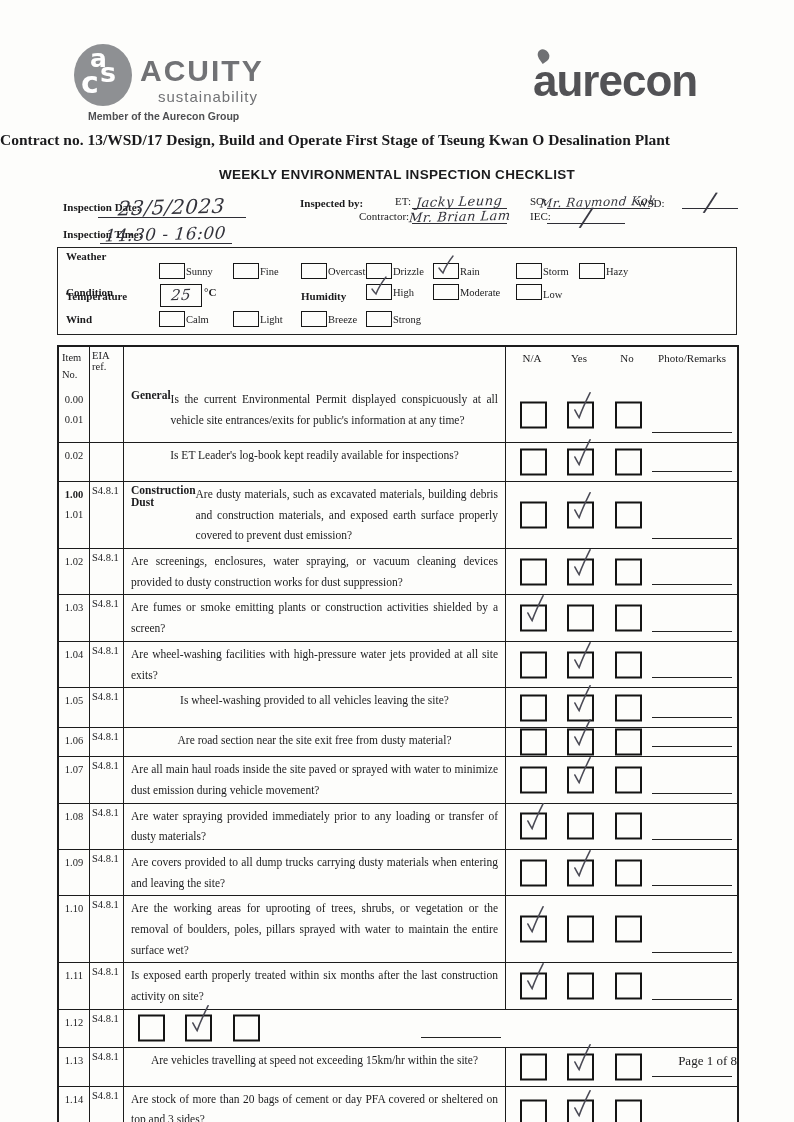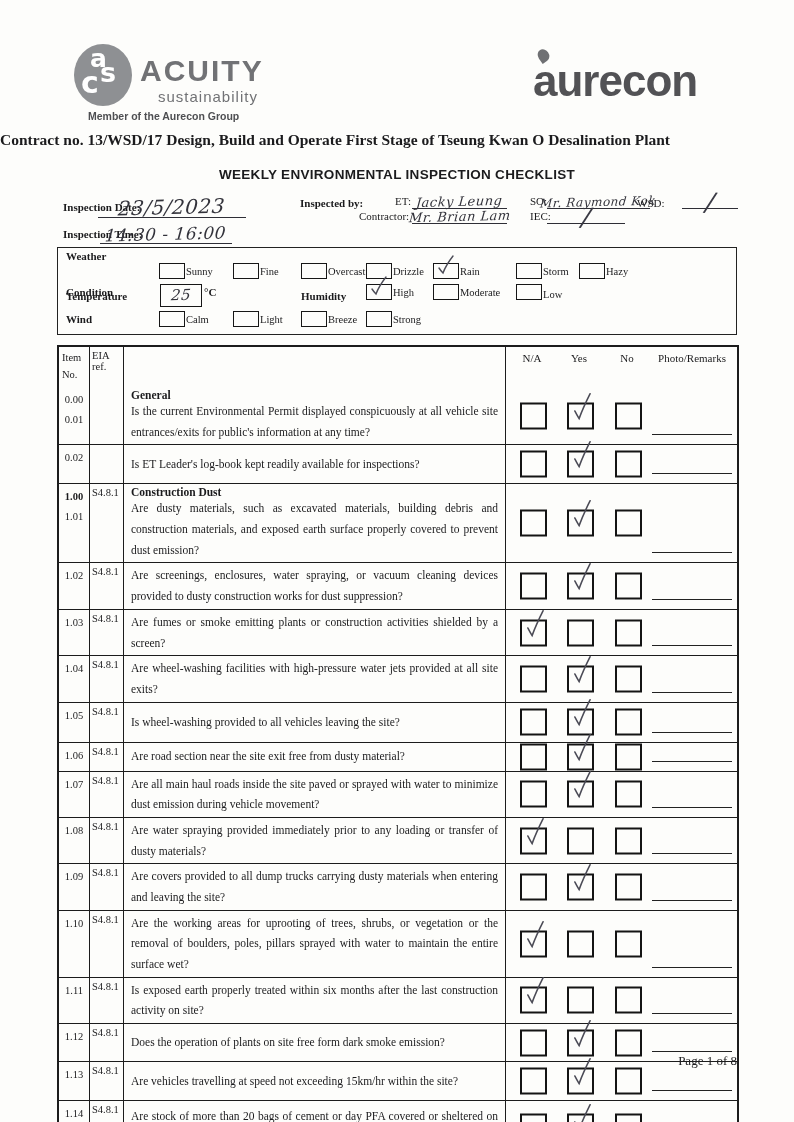--- a/index.html
+++ b/index.html
@@ -50,21 +50,21 @@
   .tempunit{position:absolute;font-size:11px;font-weight:bold;}
 
   
   .table{position:absolute;left:57px;top:345px;width:678px;border:2px solid #1c1c1c;background:#fdfdfb;}
   .t-row{display:grid;grid-template-columns:31px 34px 382px 1fr;border-top:1.2px solid #1c1c1c;}
   .t-row:first-child{border-top:none;}
   .c{border-right:1.2px solid #1c1c1c;position:relative;box-sizing:border-box;}
   .c.ans{border-right:none;}
   .c.item{text-align:center;font-size:10.5px;padding-top:3px;white-space:pre-line;line-height:1.9;}
   .c.eia{font-size:10.5px;padding:3px 1px 0 2px;}
-  .c.q{display:flex;flex-direction:column;justify-content:center;padding:2px 7px;}
+  .c.q{display:flex;flex-direction:row;justify-content:center;padding:2px 7px;}
   .c.q.top{justify-content:flex-start;}
   .section{font-weight:bold;font-size:11.5px;}
   .qtext{font-size:11.5px;line-height:1.8;text-align:justify;}
   .th{font-size:11px;}
   .t-head .item{line-height:1.6;text-align:left;padding-left:3px;}
   .t-head .eia{font-size:10.5px;}
   .ah{position:absolute;top:5px;width:48px;text-align:center;}
   .ah-na{left:2px;} .ah-yes{left:49px;} .ah-no{left:97px;}
   .ah-rem{left:138px;width:96px;}
   .cb{position:absolute;top:50%;transform:translateY(-50%);width:23px;height:23px;
@@ -478,24 +478,20 @@
             </span>
       <span class="cb cb-yes"></span>
       <span class="cb cb-no"></span>
       <span class="remark-line"></span>
     </div>
   </div>
 
   <div class="t-row" style="min-height: 37px;">
     <div class="c item"><div>1.12</div></div>
     <div class="c eia">S4.8.1</div>
-    <div class="c q">
-
-      <div class="qtext">Does the operation of plants on site free form dark smoke emission?</div>
-    </div>
     <div class="c ans">
       <span class="cb cb-na"></span>
       <span class="cb cb-yes">
               <svg class="tick" viewBox="0 0 24 24">
                 <path d="M5 13 Q7 17 9.5 21 Q13.5 10 21 -5" fill="none" stroke="#4b4b56" stroke-width="1.6" stroke-linecap="round"></path>
               </svg>
             </span>
       <span class="cb cb-no"></span>
       <span class="remark-line"></span>
     </div>

